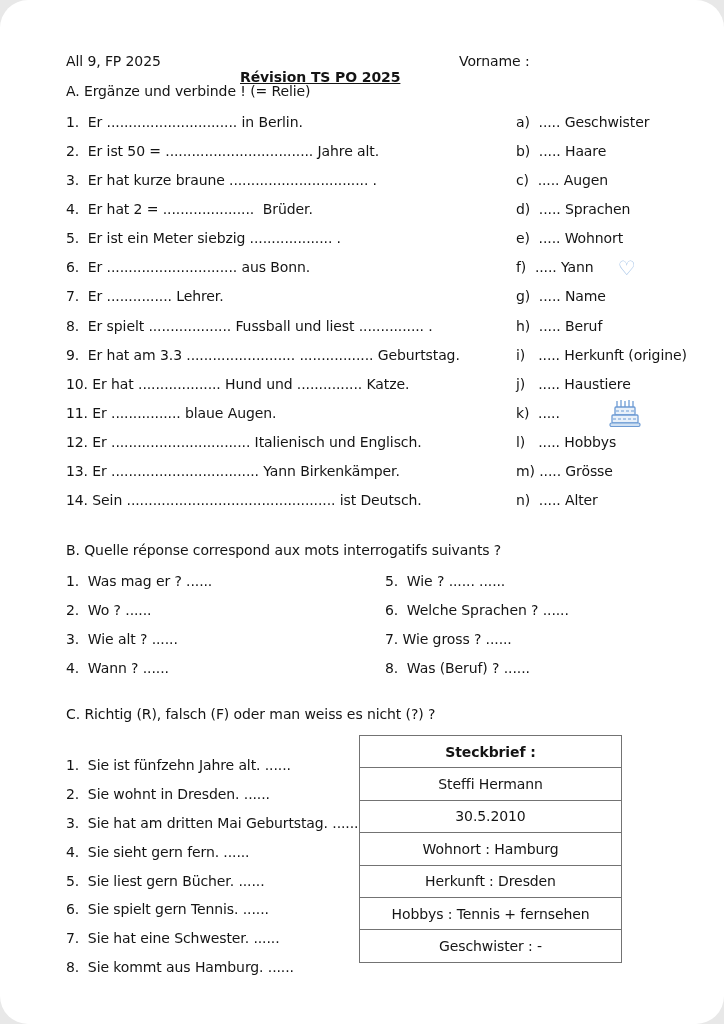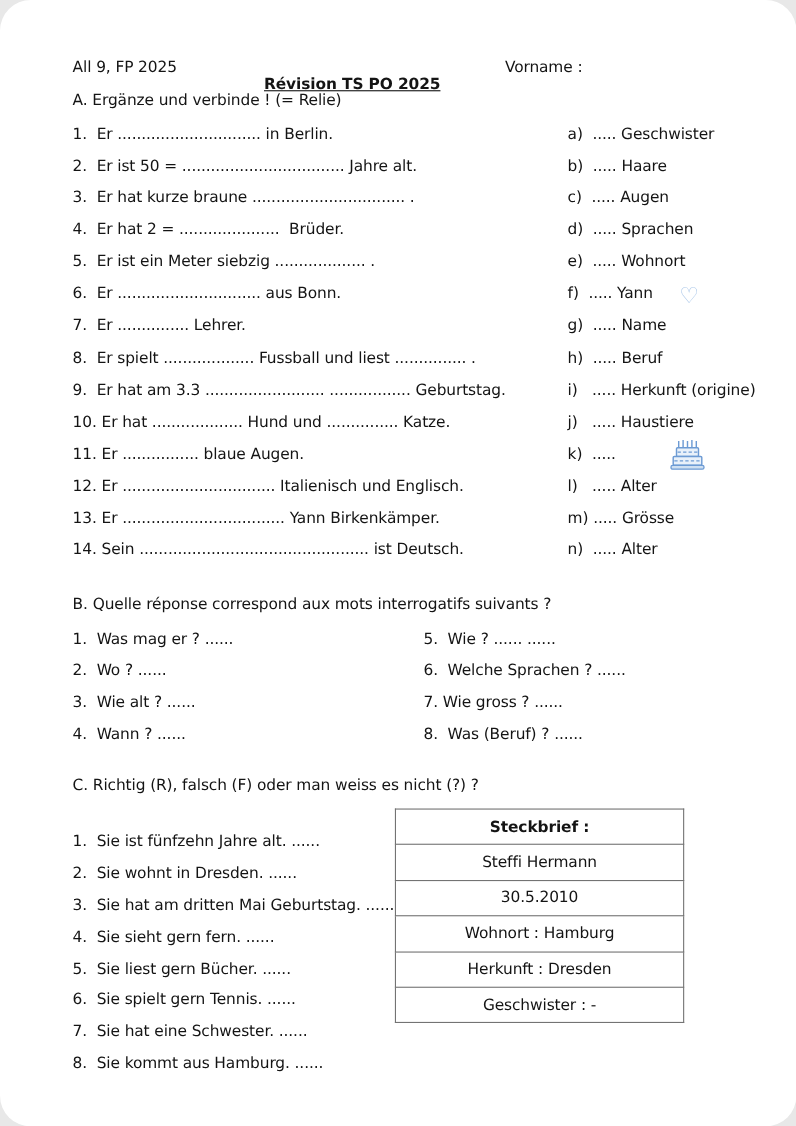--- a/index.html
+++ b/index.html
@@ -122,21 +122,21 @@
           <rect x="7" y="9" width="20" height="8" rx="1" fill="#e9f1fa" stroke="#6d9bd4" stroke-width="1.3"></rect>
           <line x1="8" y1="13" x2="26" y2="13" stroke="#6d9bd4" stroke-width="1" stroke-dasharray="3,2"></line>
           <rect x="4" y="17" width="26" height="8" rx="1" fill="#e9f1fa" stroke="#6d9bd4" stroke-width="1.3"></rect>
           <line x1="5" y1="21" x2="29" y2="21" stroke="#6d9bd4" stroke-width="1" stroke-dasharray="3,2"></line>
           <rect x="2" y="25" width="30" height="3.5" rx="1.5" fill="#cfe0f2" stroke="#6d9bd4" stroke-width="1.2"></rect>
         </svg>
       </span>
     </div>
     <div class="arow">
       <span class="txt">12. Er ................................ Italienisch und Englisch.</span>
-      <span class="txt">l)   ..... Alter</span>
+      <span class="txt">l)   ..... Hobbys</span>
     </div>
     <div class="arow">
       <span class="txt">13. Er .................................. Yann Birkenkämper.</span>
       <span class="txt">m) ..... Grösse</span>
     </div>
     <div class="arow">
       <span class="txt">14. Sein ................................................ ist Deutsch.</span>
       <span class="txt">n)  ..... Alter</span>
     </div>
   </div>
@@ -202,18 +202,21 @@
       <tr>
           <td>30.5.2010</td>
         </tr>
       <tr>
           <td>Wohnort : Hamburg</td>
         </tr>
       <tr>
           <td>Herkunft : Dresden</td>
         </tr>
       <tr>
+          <td>Hobbys : Tennis + fernsehen</td>
+        </tr>
+      <tr>
           <td>Geschwister : -</td>
         </tr>
     </tbody>
   </table>
 
 </div>
 
 </body></html>

